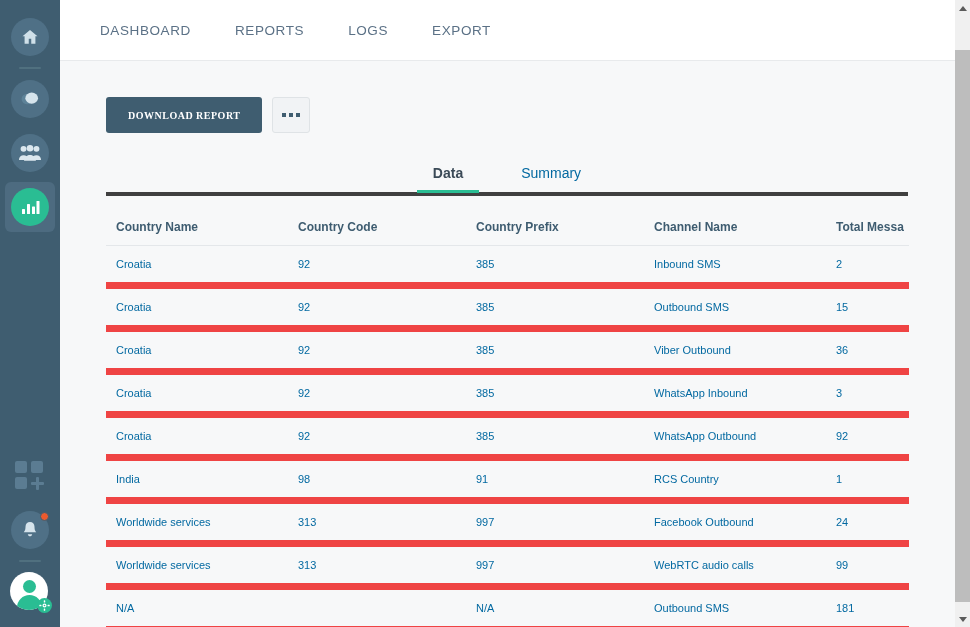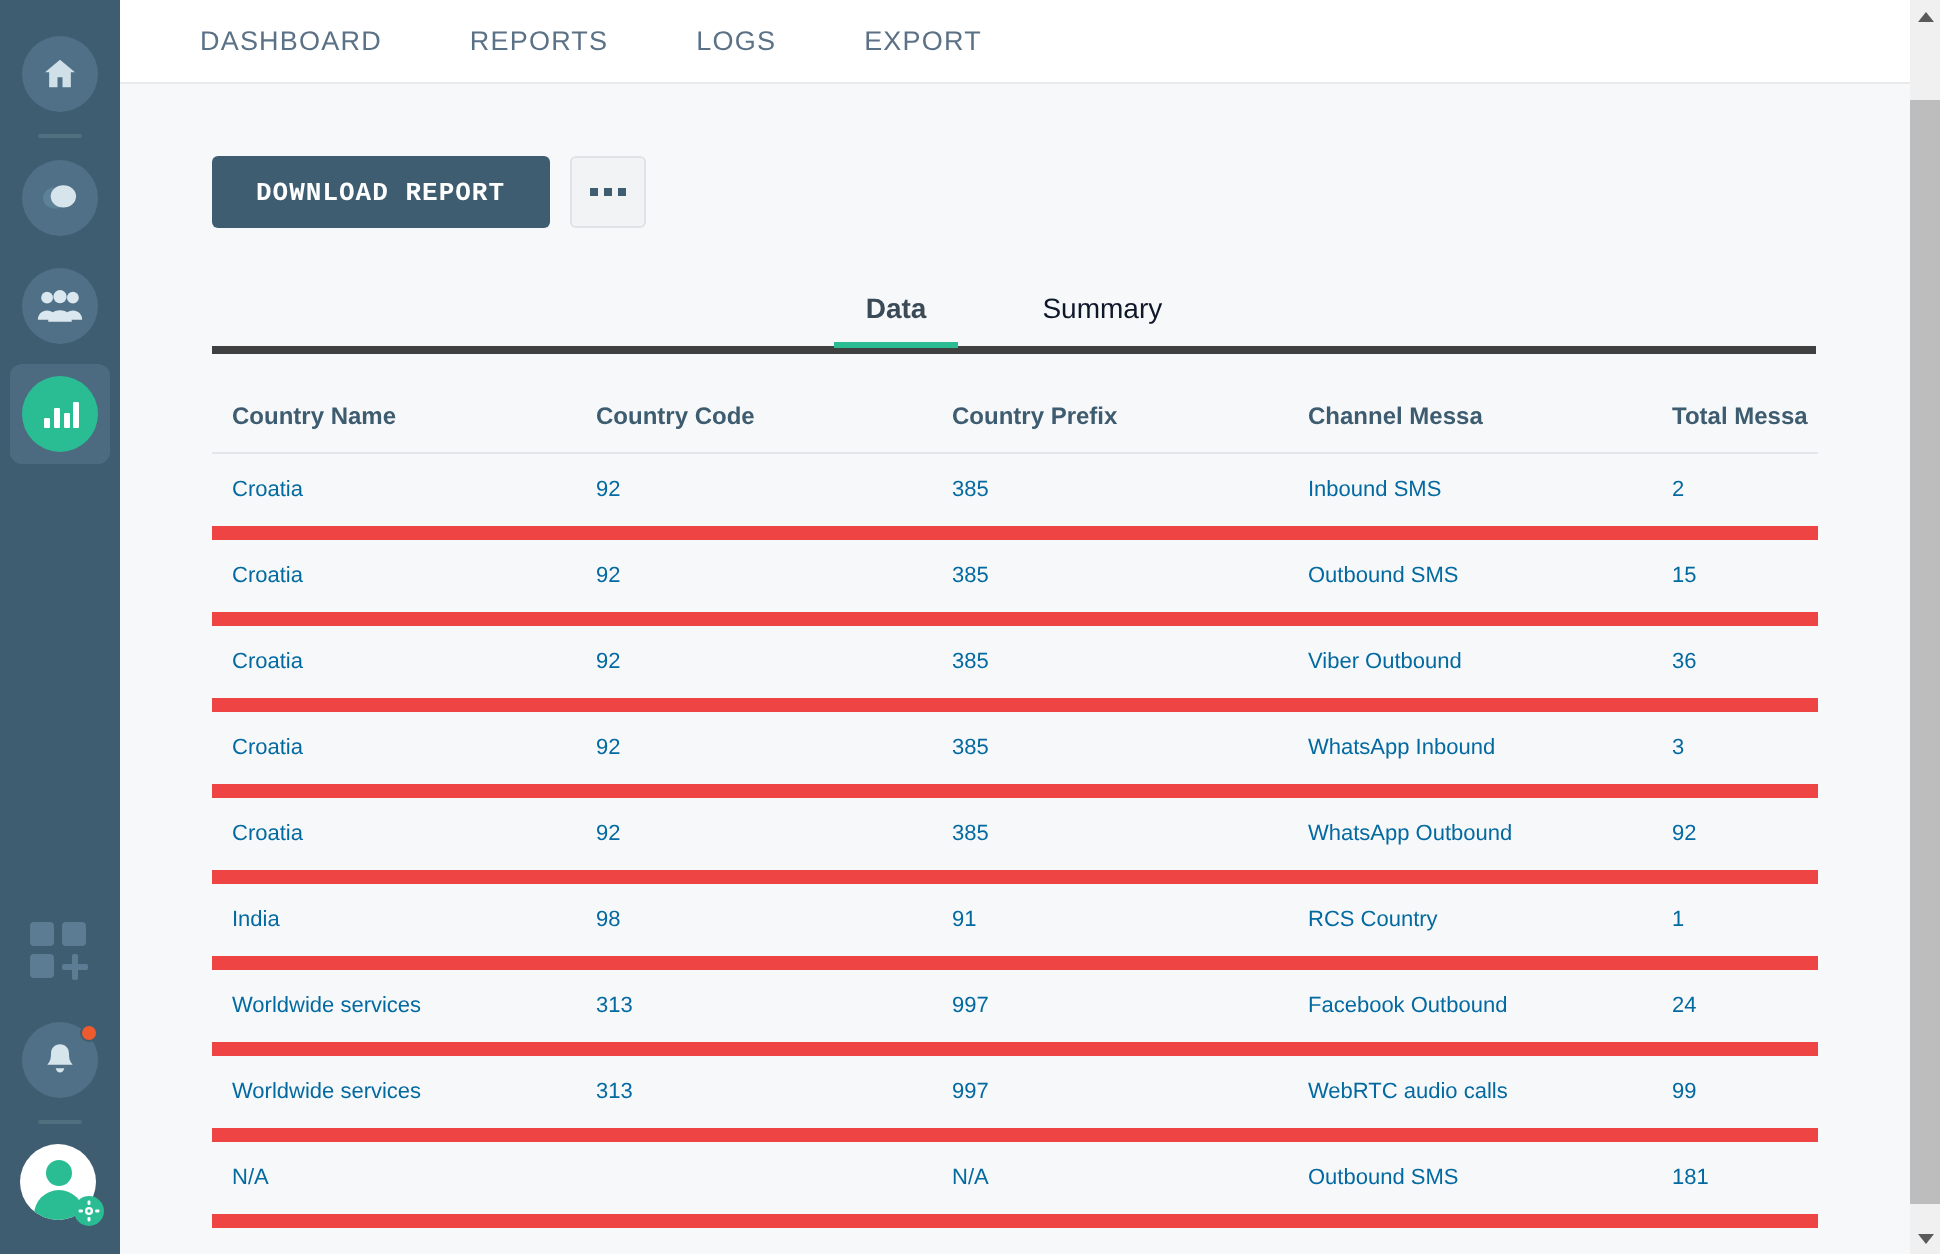--- a/index.html
+++ b/index.html
@@ -62,21 +62,21 @@
              border-radius: 13px 13px 0 0; background: #2abd93; }
   .gear-badge {
     position: absolute; right: -2px; bottom: -1px; width: 15px; height: 15px;
     border-radius: 50%; background: #2abd93;
     display: flex; align-items: center; justify-content: center;
   }
 
   
   .main { flex: 1; height: 627px; position: relative; background: #f7f8f9; overflow: hidden; }
   .topnav {
-    height: 42px; background: #ffffff; border-bottom: 1px solid #e8eaec;
+    height: 61px; background: #ffffff; border-bottom: 1px solid #e8eaec;
     display: flex; align-items: center; padding-left: 40px;
   }
   .topnav a {
     font-size: 13.5px; letter-spacing: 0.6px; color: #5b7186;
     text-decoration: none; margin-right: 44px; cursor: pointer;
     font-family: "Liberation Sans", sans-serif;
   }
 
   .content { padding: 20px 0 0 46px; }
   .backlink {
@@ -90,38 +90,38 @@
   .title-row { display: flex; align-items: flex-start; }
   .title-block { flex: 1; }
   h1 {
     font-size: 30px; font-weight: 400; color: #3e5c70; margin-top: 10px;
     line-height: 1.1; letter-spacing: -0.2px;
   }
   .subtitle { font-size: 13.5px; color: #7b8a99; margin-top: 8px; }
   .actions { display: flex; align-items: flex-start; gap: 10px; padding-right: 60px; padding-top: 16px; }
   .btn-primary {
     background: #3f5d70; color: #ffffff; border: none; border-radius: 3px;
-    font-size: 13px; font-weight: bold; letter-spacing: 0.5px;
+    font-size: 10px; font-weight: bold; letter-spacing: 0.5px;
     padding: 0 22px; height: 36px; cursor: pointer;
-    font-family: Liberation Mono, monospace;
+    font-family: Liberation Serif, serif;
   }
   .btn-more {
     width: 38px; height: 36px; background: #f1f3f5; border: 1px solid #dfe3e6;
     border-radius: 3px; cursor: pointer;
     display: flex; align-items: center; justify-content: center; gap: 3px;
   }
   .btn-more i { width: 4px; height: 4px; background: #3f5d70; display: block; }
 
   .tabs {
     margin-top: 22px; margin-right: 62px;
     border-bottom: 4px solid #404040;
     display: flex; justify-content: center; gap: 26px;
   }
   .tab {
-    font-size: 14px; color: #0f172a; padding: 10px 16px 9px 16px;
+    font-size: 14px; color: #0369a1; padding: 10px 16px 9px 16px;
     cursor: pointer; border-bottom: 3px solid transparent; margin-bottom: -1px;
   }
   .tab.active { color: #3b4a57; font-weight: bold; border-bottom-color: #2abd93; }
 
   
   .table-wrap { margin-top: 12px; width: 803px; overflow: hidden; }
   table { border-collapse: collapse; width: 880px; table-layout: fixed; }
   th {
     text-align: left; font-size: 12px; font-weight: bold; color: #3e5c70;
     padding: 12px 0 11px 10px; border-bottom: 1px solid #e4e7ea; white-space: nowrap;
@@ -280,21 +280,21 @@
               <col class="c1">
               <col class="c2">
               <col class="c3">
               <col class="c4">
             </colgroup>
           <thead>
             <tr>
               <th>Country Name</th>
               <th>Country Code</th>
               <th>Country Prefix</th>
-              <th>Channel Messa</th>
+              <th>Channel Name</th>
               <th>Total Messa</th>
             </tr>
           </thead>
           <tbody>
             <tr>
               <td>Croatia</td>
               <td>92</td>
               <td>385</td>
               <td>Inbound SMS</td>
               <td>2</td>

